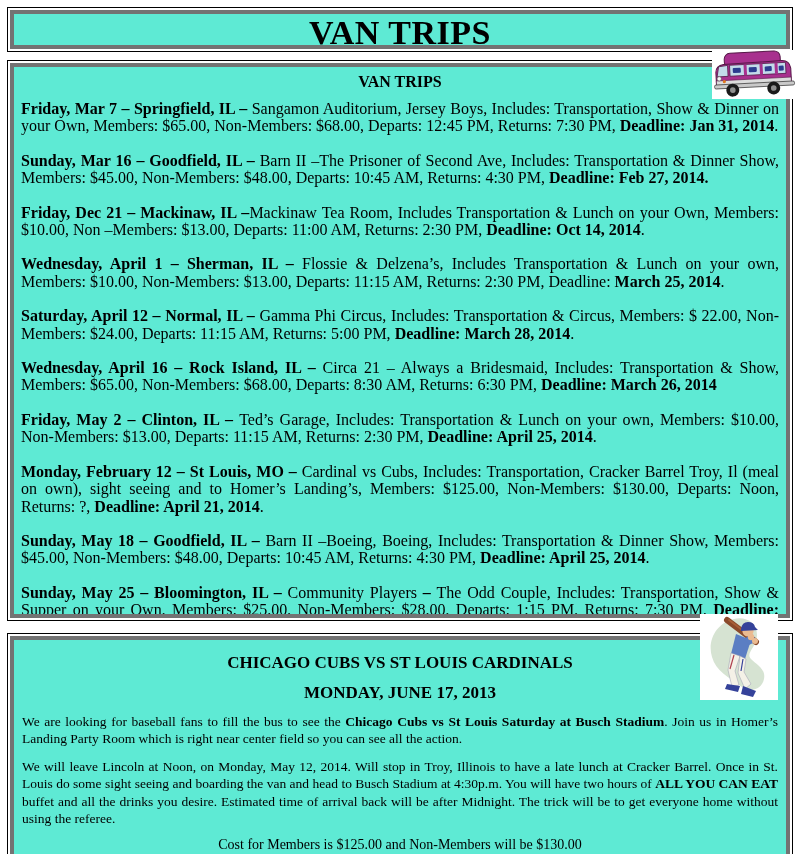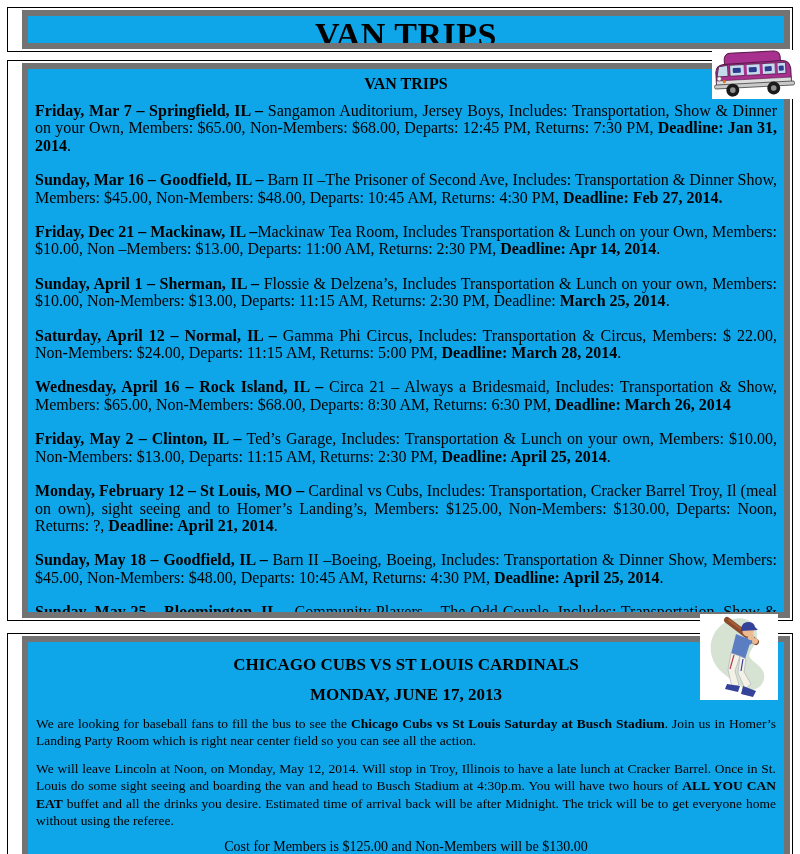--- a/index.html
+++ b/index.html
@@ -10,24 +10,23 @@
     font-family: "Liberation Serif", serif;
     overflow: hidden;
   }
   .frame {
     margin-left: 7px; margin-right: 7px;
     border: 1px solid #000;
     padding: 2px;
     position: relative;
   }
   .frame-inner {
-    border: 6px solid #737373;
-    background: #0ea5e9;
+    border: 4px solid #737373;
+    background: #5eead4;
     overflow: hidden;
-    margin-left: 12px;
   }
   
   .banner { margin-top: 7px; }
   .banner .frame-inner { height: 39px; }
   .banner-title {
     margin: 0; text-align: center;
     font-size: 34px; line-height: 37px; font-weight: bold;
     letter-spacing: 0.5px;
   }
   
@@ -108,22 +107,22 @@
         <circle cx="7" cy="27" r="2.2" fill="#f5f5f5" stroke="#555555" stroke-width="0.6"></circle>
         <circle cx="12" cy="30" r="1.6" fill="#e07820"></circle>
       </g>
     </svg>
   </div>
   <div class="frame-inner">
     <div class="section-heading">VAN TRIPS</div>
     <div>
         <p class="trip"><span class="b">Friday, Mar 7 – Springfield, IL – </span><span>Sangamon Auditorium, Jersey Boys, Includes: Transportation, Show &amp; Dinner on your Own, Members: $65.00, Non-Members: $68.00, Departs: 12:45 PM, Returns: 7:30 PM, </span><span class="b">Deadline: Jan 31, 2014</span><span>.</span></p>
         <p class="trip"><span class="b">Sunday, Mar 16 – Goodfield, IL – </span><span>Barn II –The Prisoner of Second Ave, Includes: Transportation &amp; Dinner Show, Members: $45.00, Non-Members: $48.00, Departs: 10:45 AM, Returns: 4:30 PM, </span><span class="b">Deadline: Feb 27, 2014.</span></p>
-        <p class="trip"><span class="b">Friday, Dec 21 – Mackinaw, IL –</span><span>Mackinaw Tea Room, Includes Transportation &amp; Lunch on your Own, Members: $10.00, Non –Members: $13.00, Departs: 11:00 AM, Returns: 2:30 PM, </span><span class="b">Deadline: Apr 14, 2014</span><span>.</span></p>
-        <p class="trip"><span class="b">Sunday, April 1 – Sherman, IL – </span><span>Flossie &amp; Delzena’s, Includes Transportation  &amp; Lunch on your own, Members: $10.00, Non-Members: $13.00, Departs: 11:15 AM, Returns: 2:30 PM, Deadline: </span><span class="b">March 25, 2014</span><span>.</span></p>
+        <p class="trip"><span class="b">Friday, Dec 21 – Mackinaw, IL –</span><span>Mackinaw Tea Room, Includes Transportation &amp; Lunch on your Own, Members: $10.00, Non –Members: $13.00, Departs: 11:00 AM, Returns: 2:30 PM, </span><span class="b">Deadline: Oct 14, 2014</span><span>.</span></p>
+        <p class="trip"><span class="b">Wednesday, April 1 – Sherman, IL – </span><span>Flossie &amp; Delzena’s, Includes Transportation  &amp; Lunch on your own, Members: $10.00, Non-Members: $13.00, Departs: 11:15 AM, Returns: 2:30 PM, Deadline: </span><span class="b">March 25, 2014</span><span>.</span></p>
         <p class="trip"><span class="b">Saturday, April 12 – Normal, IL – </span><span>Gamma Phi Circus, Includes: Transportation &amp; Circus, Members: $ 22.00, Non-Members: $24.00, Departs: 11:15 AM, Returns: 5:00 PM, </span><span class="b">Deadline: March 28, 2014</span><span>.</span></p>
         <p class="trip"><span class="b">Wednesday, April 16 – Rock Island, IL – </span><span>Circa 21 – Always a Bridesmaid, Includes: Transportation &amp; Show, Members: $65.00, Non-Members: $68.00, Departs: 8:30 AM, Returns: 6:30 PM, </span><span class="b">Deadline: March 26, 2014</span></p>
         <p class="trip"><span class="b">Friday, May 2 – Clinton, IL – </span><span>Ted’s Garage, Includes: Transportation &amp; Lunch on your own, Members: $10.00, Non-Members: $13.00, Departs: 11:15 AM, Returns: 2:30 PM, </span><span class="b">Deadline: April 25, 2014</span><span>.</span></p>
         <p class="trip"><span class="b">Monday, February 12 – St Louis, MO – </span><span>Cardinal vs Cubs, Includes: Transportation,  Cracker Barrel Troy, Il (meal on own), sight seeing and to Homer’s Landing’s, Members: $125.00, Non-Members: $130.00, Departs: Noon, Returns: ?, </span><span class="b">Deadline: April 21, 2014</span><span>.</span></p>
         <p class="trip"><span class="b">Sunday, May 18 – Goodfield, IL – </span><span>Barn II –Boeing, Boeing, Includes: Transportation &amp; Dinner Show, Members: $45.00, Non-Members: $48.00, Departs: 10:45 AM, Returns: 4:30 PM, </span><span class="b">Deadline: April 25, 2014</span><span>.</span></p>
         <p class="trip"><span class="b">Sunday, May 25 – Bloomington, IL – </span><span>Community Players </span><span class="b">– </span><span>The Odd Couple, Includes: Transportation, Show &amp; Supper on your Own, Members: $25.00, Non-Members: $28.00, Departs: 1:15 PM, Returns: 7:30 PM, </span><span class="b">Deadline: May 2, 2014</span><span>.</span></p>
       </div>
   </div>
 </div>
 

